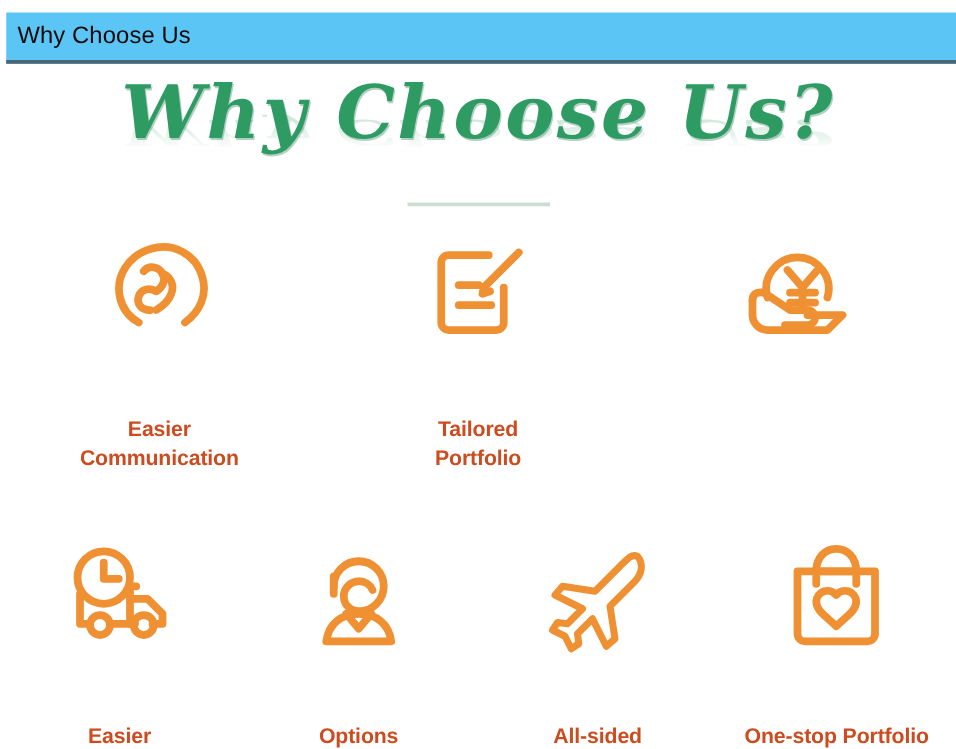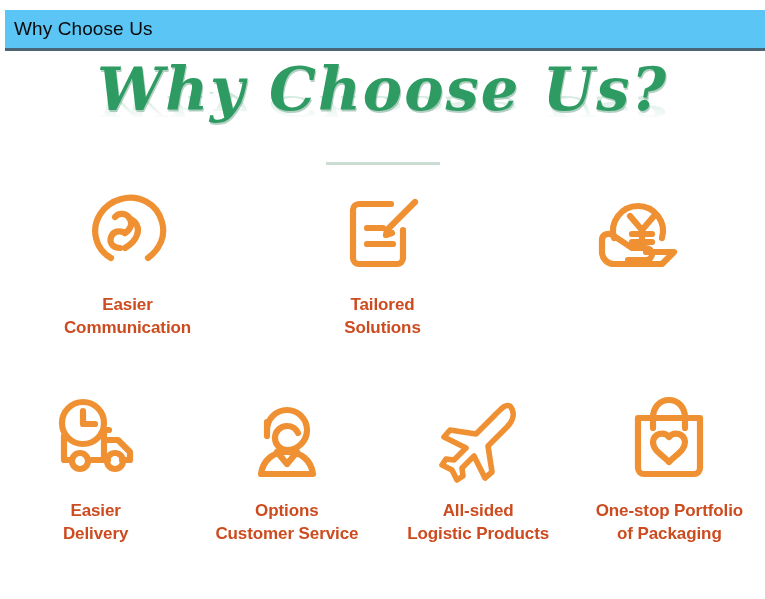--- a/index.html
+++ b/index.html
@@ -110,20 +110,21 @@
     display: flex;
     width: 100%;
   }
   .feature-row + .feature-row { margin-top: 52px; }
   .feature {
     flex: 1 1 0;
     display: flex;
     flex-direction: column;
     align-items: center;
     text-align: center;
+    gap: 39px;
   }
   .feature-icon {
     width: 96px;
     height: 96px;
     display: block;
   }
   .feature-icon svg {
     display: block;
     width: 96px;
     height: 96px;
@@ -177,21 +178,21 @@
         <span class="feature-icon">
           <svg viewBox="0 0 96 96" fill="none" stroke="#EF9033" stroke-width="6.2" stroke-linecap="round" stroke-linejoin="round">
             <path d="M68 44 V72 a6 6 0 0 1 -6 6 H24 a6 6 0 0 1 -6 -6 V24 a6 6 0 0 1 6 -6 H56"></path>
             <path d="M32 42 H48"></path>
             <path d="M32 58 H58"></path>
             <path d="M52 44 L80 16"></path>
             <path d="M52 44 L51 49 L57 47"></path>
           </svg>
         </span>
         <div class="feature-label">Tailored
-Solutions</div>
+Portfolio</div>
       </div>
 
 
       <div class="feature">
         <span class="feature-icon">
           <svg viewBox="0 0 96 96" fill="none" stroke="#EF9033" stroke-width="6.2" stroke-linecap="round" stroke-linejoin="round">
             <path d="M24 52 A25 25 0 1 1 72 52"></path>
             <path d="M40 30 L52 44 L64 30"></path>
             <path d="M52 44 V62"></path>
             <path d="M42 48 H62"></path>

